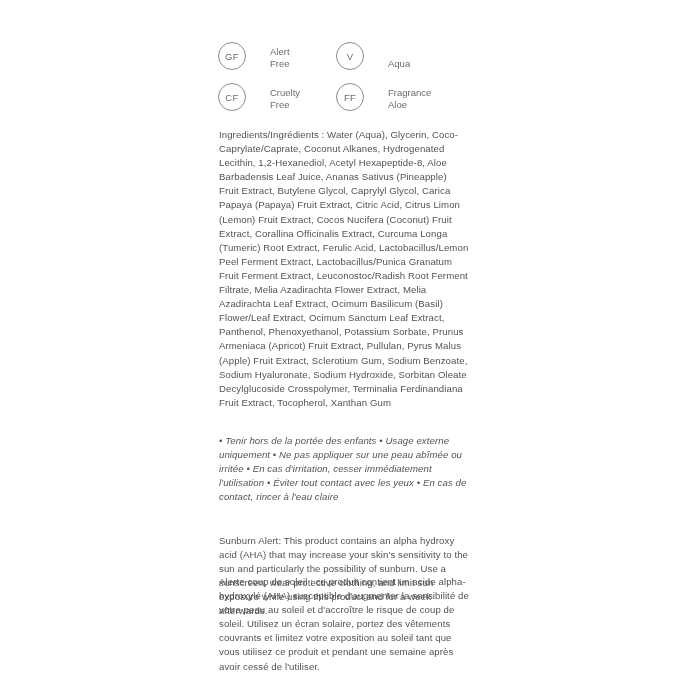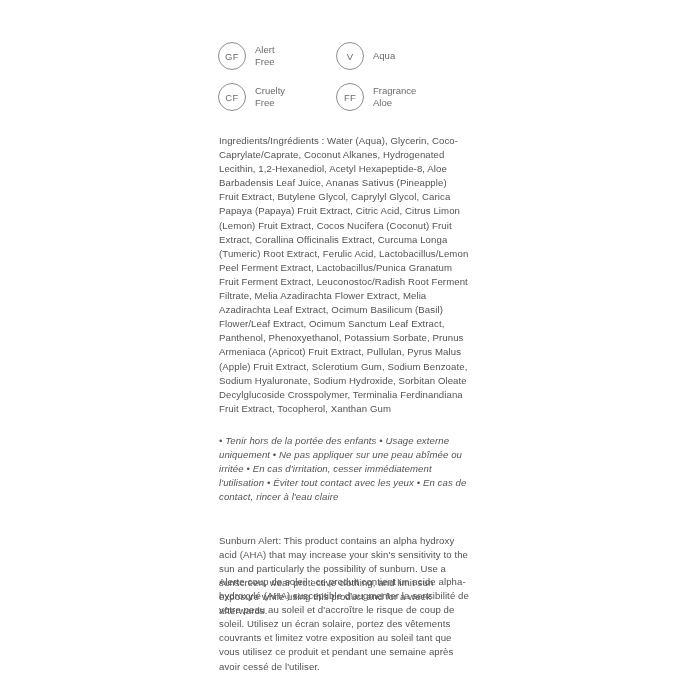--- a/index.html
+++ b/index.html
@@ -26,22 +26,23 @@
     top: 42px;
     width: 260px;
   }
   .badge-row {
     display: flex;
     align-items: center;
     margin-bottom: 13px;
   }
   .badge {
     display: flex;
-    align-items: center;
+    align-items: flex-end;
     width: 118px;
+    gap: 15px;
   }
   .badge-circle {
     width: 26px;
     height: 26px;
     border: 1px solid #8d8d8d;
     border-radius: 50%;
     display: flex;
     align-items: center;
     justify-content: center;
     font-size: 9.5px;
@@ -59,21 +60,21 @@
   .body-text {
     position: absolute;
     left: 219px;
     width: 250px;
     font-size: 9.6px;
     line-height: 14.1px;
     color: #535353;
     letter-spacing: 0.01em;
     text-align: left;
   }
-  #ingredients { top: 134px; }
+  #ingredients { top: 128px; }
   #warnings-en { top: 352px; }
   #warnings-fr { top: 434px; font-style: italic; }
   #sunburn-en { top: 534px; }
   #sunburn-fr { top: 575px; }
 </style>
 </head>
 <body>
 
 <div class="page">
 

